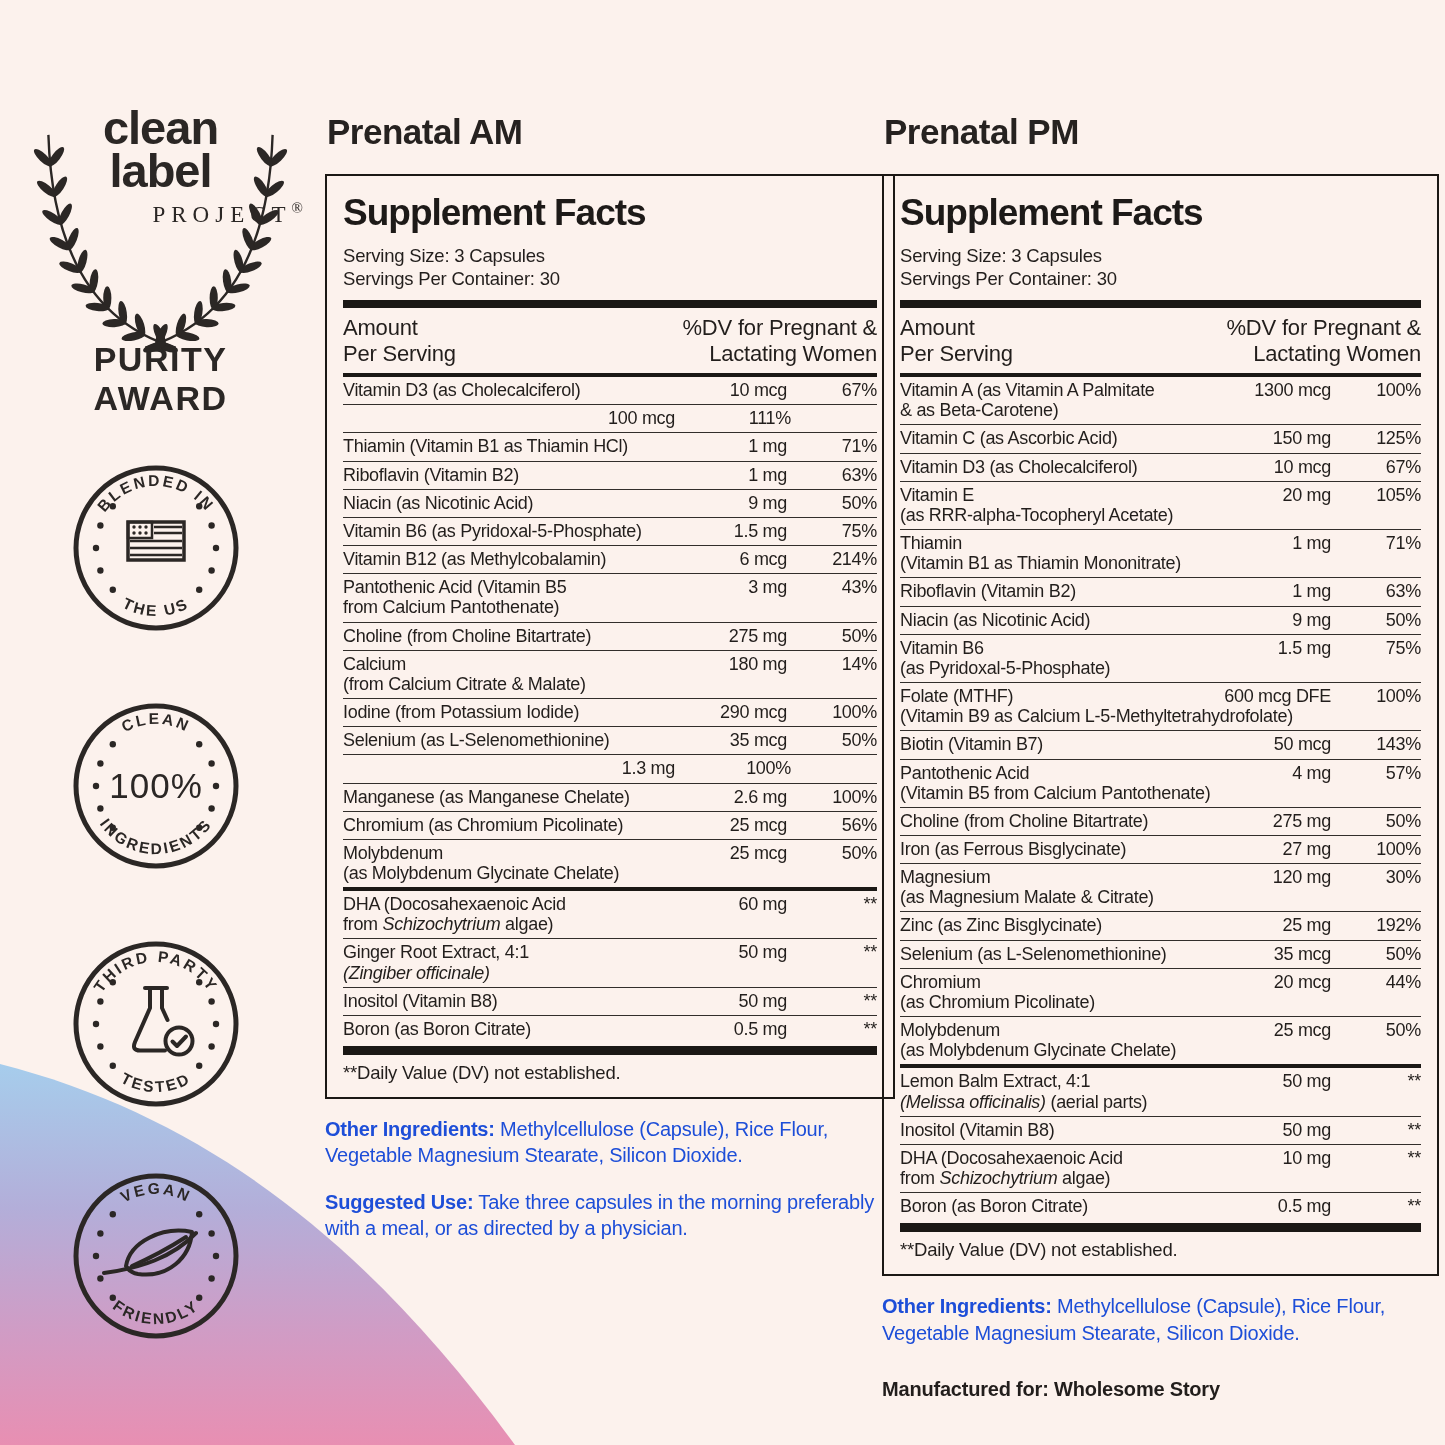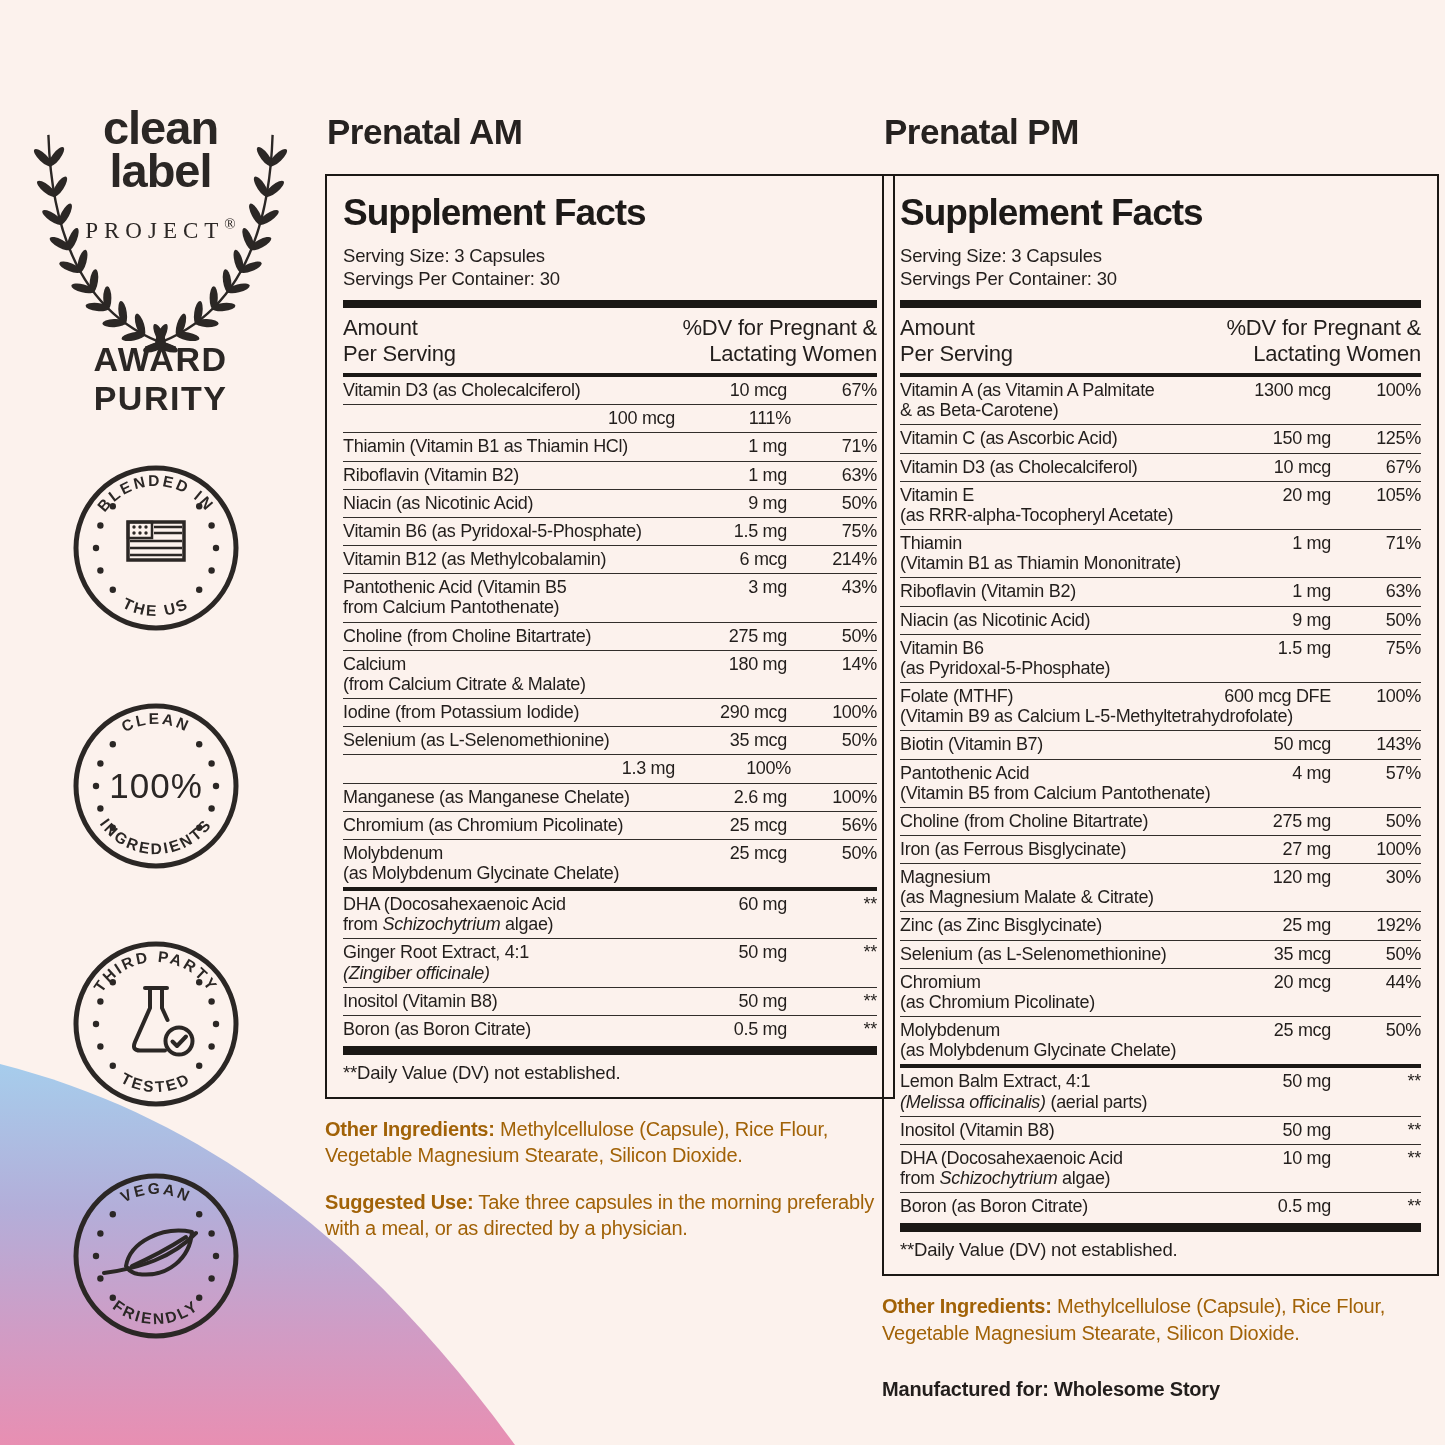--- a/index.html
+++ b/index.html
@@ -5,21 +5,21 @@
   html,body{margin:0;padding:0;}
   body{font-family:"Liberation Sans",sans-serif;background:#fcf2ed;}
   .stage{position:relative;width:1445px;height:1445px;background:#fcf2ed;overflow:hidden;color:#221e1c;}
   .corner-gradient{position:absolute;left:0;top:0;width:1445px;height:1445px;pointer-events:none;}
 
   
   .clp{position:absolute;left:18px;top:100px;width:285px;height:330px;text-align:center;}
   .clp-wreath{position:absolute;left:0;top:8px;width:285px;height:257px;}
   .clp-text{position:relative;z-index:2;padding-top:6px;}
   .clp-clean,.clp-label{font-size:47px;font-weight:700;letter-spacing:-1px;line-height:.92;color:#2b2725;}
-  .clp-project{font-family:"Liberation Serif",serif;font-size:23px;letter-spacing:6px;margin-top:24px;color:#2b2725;}
+  .clp-project{font-family:"Liberation Serif",serif;font-size:23px;letter-spacing:6px;margin-top:8px;color:#2b2725;text-align:right;}
   .clp-project sup{font-size:15px;letter-spacing:0;}
   .clp-award{position:absolute;left:0;top:240px;width:100%;font-size:34px;font-weight:700;letter-spacing:1.5px;line-height:1.15;color:#2b2725;z-index:2;}
   .badge{position:absolute;left:70px;width:172px;height:172px;}
   .badge svg{width:100%;height:100%;}
   .b-arc{font-size:15.5px;font-weight:700;letter-spacing:2.5px;fill:#2b2725;font-family:"Liberation Sans",sans-serif;}
   .b-center{font-size:35px;fill:#2b2725;font-family:"Liberation Sans",sans-serif;letter-spacing:1px;}
 
   
   .col{position:absolute;top:112px;}
   .col-am{left:325px;width:570px;}
@@ -32,21 +32,21 @@
   .bar-bottom{height:9px;background:#1b1815;margin-top:3px;}
   .facts-header{display:grid;grid-template-columns:1fr auto;align-items:end;padding:7px 0 6px;border-bottom:4.5px solid #1b1815;font-size:22px;line-height:1.18;letter-spacing:-.2px;}
   .facts-header .right{text-align:right;}
   .srow{display:grid;grid-template-columns:minmax(0,1fr) var(--amtw,112px) 86px;align-items:start;padding:3px 0 4px;border-top:1.6px solid #322e2b;font-size:18px;line-height:1.12;letter-spacing:-.3px;}
   .srow:first-child{border-top:none;}
   .srow.sbreak{border-top:4.5px solid #1b1815;}
   .nline{white-space:nowrap;}
   .samt{text-align:right;white-space:nowrap;padding-right:4px;}
   .sdv{text-align:right;white-space:nowrap;}
   .footnote{font-size:18.5px;padding:7px 0 3px;letter-spacing:-.2px;}
-  .para{font-size:20px;line-height:1.32;letter-spacing:-.2px;margin-top:17px;color:#a16207;}
+  .para{font-size:20px;line-height:1.32;letter-spacing:-.2px;margin-top:17px;color:#1d4ed8;}
   .para b{font-weight:700;}
   .mfg{margin-top:30px;font-size:20px;line-height:1.3;letter-spacing:-.2px;}
   .mfg .bold{font-weight:700;}
   i{font-style:italic;}
 </style>
 </head>
 <body>
 
 <div class="stage">
 
@@ -110,22 +110,22 @@
           <ellipse cx="40.3" cy="51.0" rx="12.5" ry="4.3" fill="#2b2725" transform="rotate(-52.5 40.3 51.0)"></ellipse>
           <ellipse cx="26.3" cy="52.1" rx="12.5" ry="4.3" fill="#2b2725" transform="rotate(-136.5 26.3 52.1)"></ellipse>
         </g>
       </svg>
     <div class="clp-text">
       <div class="clp-clean">clean</div>
       <div class="clp-label">label</div>
       <div class="clp-project"><span>PROJECT</span><sup>®</sup></div>
     </div>
     <div class="clp-award">
+      <div>PURITY</div>
       <div>AWARD</div>
-      <div>PURITY</div>
     </div>
   </div>
 
   <div class="badge" style="top:462px">
     <svg viewBox="0 0 172 172">
       <defs>
         <path id="b0top" d="M32.3,55 A62,62 0 0 1 139.7,55"></path>
         <path id="b0bot" d="M22.1,109.3 A68,68 0 0 0 149.9,109.3"></path>
       </defs>
       <circle cx="86" cy="86" r="80" fill="none" stroke="#2b2725" stroke-width="5"></circle>

